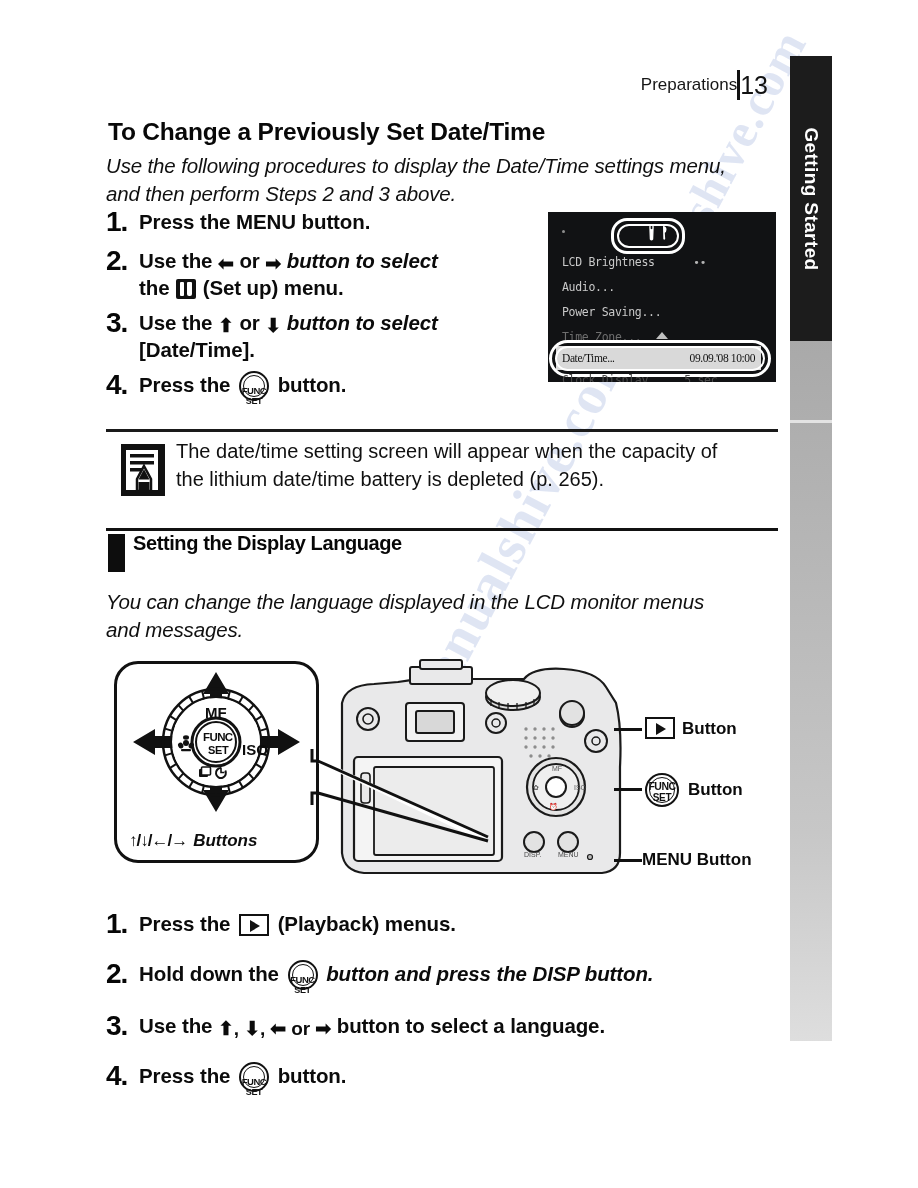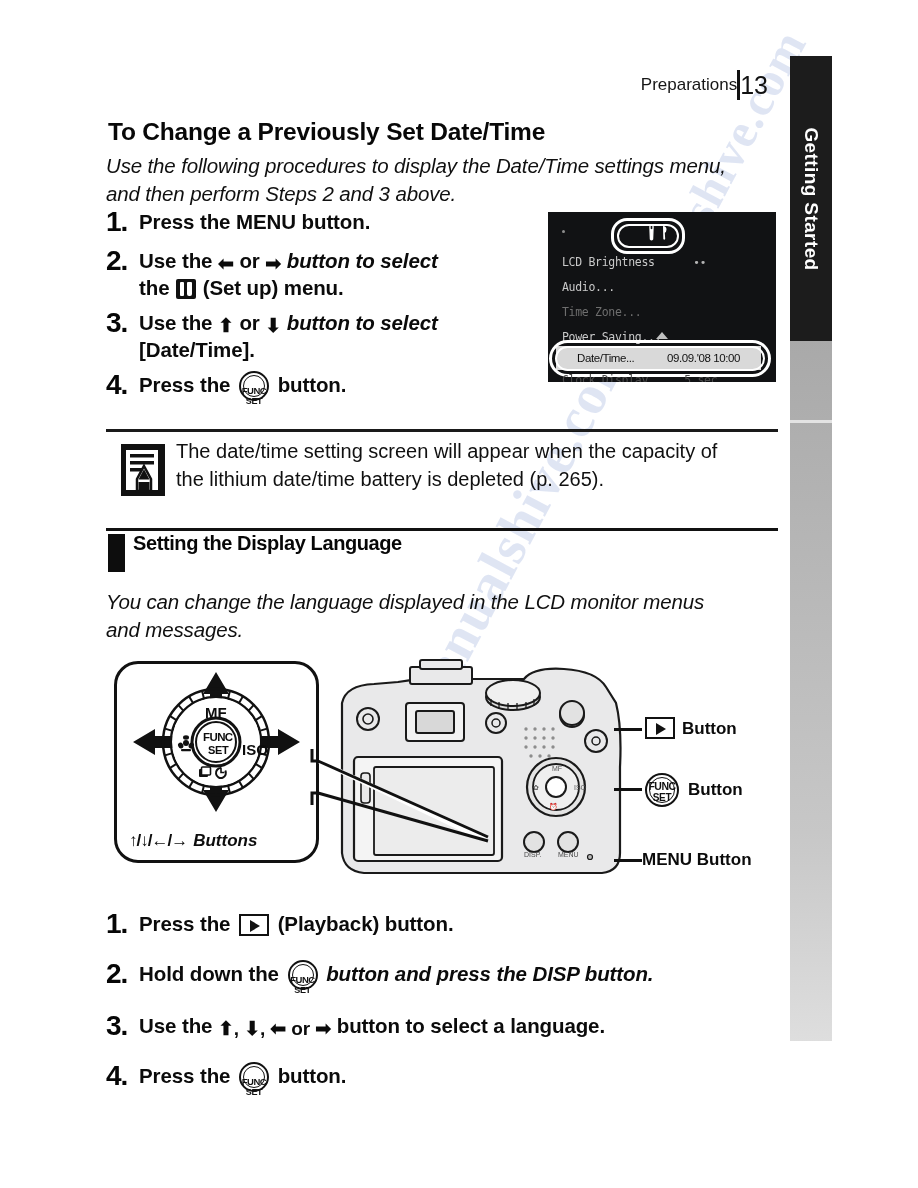--- a/index.html
+++ b/index.html
@@ -112,22 +112,22 @@
   #lcd .row{
     display:flex;justify-content:space-between;align-items:baseline;
     font-family:"DejaVu Sans Mono", monospace;font-size:11.5px;color:#c9c9c9;
     height:25px;letter-spacing:-.3px;
   }
   #lcd .row.dim{color:#6e6e6e;}
   #lcd .row .val{font-size:11px;color:#b5b5b5;}
   #lcd .selbar{
     position:absolute;left:8px;top:134px;width:205px;height:24px;background:#d9d9d9;
     display:flex;justify-content:space-between;align-items:center;
-    padding:0 21px;box-sizing:border-box;
-    font-family:Liberation Sans, sans-serif;font-size:11.5px;color:#111;letter-spacing:-.4px;
+    padding:0 6px;box-sizing:border-box;
+    font-family:Liberation Serif, serif;font-size:11.5px;color:#111;letter-spacing:-.4px;
   }
   #lcd .selring{
     position:absolute;left:1px;top:128px;width:222px;height:37px;border:3.5px solid #fff;border-radius:19px;
     box-sizing:border-box;
   }
   #lcd .selring:before{
     content:"";position:absolute;left:3px;top:3px;right:3px;bottom:3px;border:2px solid #fff;border-radius:16px;
   }
   #lcd .lastrow{
     position:absolute;left:14px;top:161px;right:8px;
@@ -256,26 +256,26 @@
 
     <div class="menu">
       <div class="row">
         <span>LCD Brightness</span>
         <span class="val" style="margin-right:62px">••</span>
       </div>
       <div class="row">
         <span>Audio...</span>
         <span class="val"></span>
       </div>
+      <div class="row">
+        <span>Power Saving...</span>
+        <span class="val"></span>
+      </div>
       <div class="row dim">
         <span>Time Zone...</span>
-        <span class="val"></span>
-      </div>
-      <div class="row">
-        <span>Power Saving...</span>
         <span class="val"></span>
       </div>
     </div>
 
     <span class="marker"></span>
     <div class="selbar">
       <span>Date/Time...</span>
       <span>09.09.'08 10:00</span>
     </div>
     <div class="selring"></div>
@@ -477,21 +477,21 @@
     <span class="cam-callout" style="left:536px;top:195px">MENU Button</span>
   </div>
 
   <div class="steps" style="left:106px;top:910px;width:700px">
 
     <div class="step" style="margin-bottom:22px">
       <span class="num">1.</span>
       <span class="txt">
         <span>Press the</span>
         <span class="play-btn"></span>
-        <span>(Playback) button.</span>
+        <span>(Playback) menus.</span>
       </span>
     </div>
 
     <div class="step" style="margin-bottom:22px">
       <span class="num">2.</span>
       <span class="txt">
         <span>Hold down the</span>
         <span class="func-btn">
           <i class="t">FUNC</i>
           <i class="b">SET</i>

